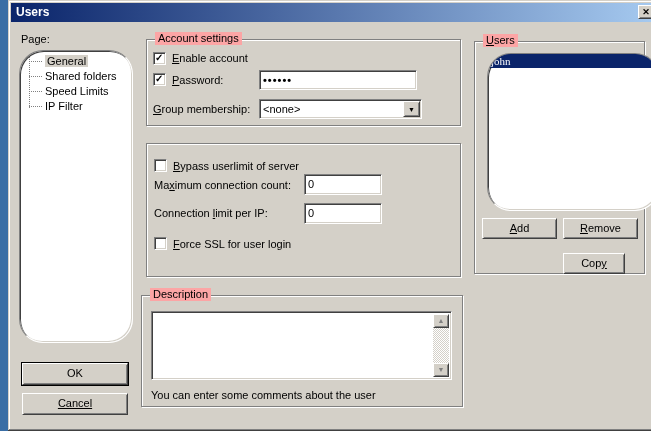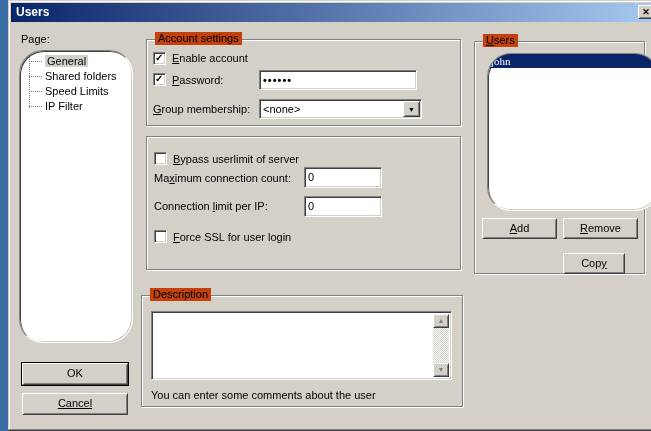--- a/index.html
+++ b/index.html
@@ -27,21 +27,21 @@
   }
   .sunken {
     background:#FFFFFF; border:1px solid; border-color:#808080 #FFFFFF #FFFFFF #808080;
     box-shadow: inset 1px 1px 0 #404040, inset -1px -1px 0 #D4D0C8;
   }
   .groupbox {
     position:absolute; border:1px solid #808080;
     box-shadow: inset 1px 1px 0 #FFFFFF, 1px 1px 0 #FFFFFF;
   }
   .group-label {
-    position:absolute; top:-8px; left:8px; background:#c2410c; padding:0 3px;
+    position:absolute; top:-8px; left:8px; background:#fca5a5; padding:0 3px;
     line-height:13px; white-space:nowrap;
   }
   .btn {
     position:absolute; background:#D4D0C8; text-align:center; line-height:18px;
     border:1px solid; border-color:#FFFFFF #404040 #404040 #FFFFFF;
     box-shadow: inset 1px 1px 0 #D4D0C8, inset -1px -1px 0 #808080;
     cursor:default; white-space:nowrap;
   }
   .btn.default { outline:1px solid #000; }
   .checkbox {
@@ -140,21 +140,21 @@
 
     <div class="label" style="left:6px; top:63px;">
       <span></span><span class="u">G</span><span>roup membership:</span>
     </div>
     <div class="field" style="left:112px; top:59px; width:163px; height:20px;">
       <span>&lt;none&gt;</span>
       <div class="combo-arrow">▼</div>
     </div>
   </div>
 
-  <div class="groupbox" style="left:138px; top:136px; width:315px; height:134px;">
+  <div class="groupbox" style="left:138px; top:143px; width:315px; height:134px;">
     <div class="checkbox" style="left:7px; top:15px;">
       <span class="mark"></span>
     </div>
     <div class="label" style="left:26px; top:16px;">
       <span></span><span class="u">B</span><span>ypass userlimit of server</span>
     </div>
 
     <div class="label" style="left:7px; top:35px;">
       <span>Ma</span><span class="u">x</span><span>imum connection count:</span>
     </div>

